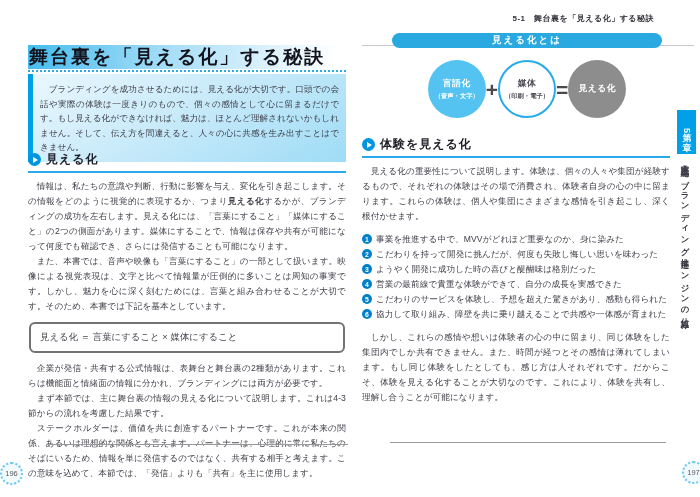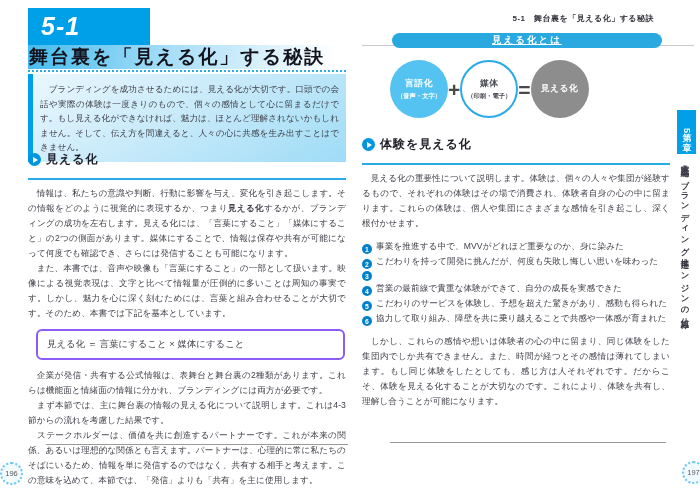--- a/index.html
+++ b/index.html
@@ -22,33 +22,33 @@
   }
   .lp-title{font-size:19px;font-weight:bold;color:#14141e;letter-spacing:2px;padding-left:1px;white-space:nowrap;}
   .lp-dots{position:absolute;left:28px;top:70px;width:318px;border-top:2px dotted #29abe9;}
   .lp-intro{
     position:absolute;left:28px;top:74px;width:318px;height:88px;box-sizing:border-box;
     background:linear-gradient(150deg,#eaf7fd 0%,#c2e8f9 55%,#9edcf6 100%);
     border-left:5px solid #00a0e9;
     padding:8px 7px 0 7px;
     font-size:8.6px;line-height:14.6px;color:#40404a;text-align:justify;
   }
-  .sec-head{display:flex;align-items:center;gap:5px;border-bottom:2px solid #29abe9;padding-bottom:10px;}
+  .sec-head{display:flex;align-items:center;gap:5px;border-bottom:2px solid #29abe9;padding-bottom:3px;}
   .arrow-circle{
     width:13px;height:13px;border-radius:50%;background:#0096df;flex:none;
     display:flex;align-items:center;justify-content:center;
   }
   .tri{width:0;height:0;border-left:5px solid #fff;border-top:3.5px solid transparent;border-bottom:3.5px solid transparent;margin-left:2px;}
   .sec-title{font-weight:bold;font-size:12px;color:#1e1e28;letter-spacing:1px;}
   .lp-sec{position:absolute;left:28px;top:151px;width:318px;}
   .bodytext{font-size:8.6px;line-height:15px;color:#40404a;text-align:justify;letter-spacing:0.1px;}
   .bodytext p{margin:0;}
   .lp-body{margin-top:6px;}
   .formula-box{
-    border:2px solid #8b5cf6;border-radius:6px;margin:8px 1px 8px 8px;
+    border:2px solid #737373;border-radius:6px;margin:8px 1px 8px 1px;
     padding:6px 9px;font-size:9.3px;color:#45454f;background:#fff;
   }
   .footer-rule{position:absolute;border-top:1.5px solid #9a9a9a;}
   .rule-left{left:46px;top:444px;width:302px;}
   .rule-right{left:390px;top:442px;width:276px;}
   .page-circle{
     position:absolute;width:19px;height:19px;border-radius:50%;
     border:2px dotted #6ec9f2;background:#f2fafe;color:#5a5a64;
     display:flex;align-items:center;justify-content:center;font-size:7.5px;
   }
@@ -56,62 +56,61 @@
   .pc-right{left:682px;top:461px;}
   
   .rp-runhead{
     position:absolute;left:362px;top:13px;width:332px;box-sizing:border-box;
     text-align:right;padding-right:40px;padding-bottom:21px;
     font-size:8px;font-weight:bold;color:#33333d;border-bottom:1px solid #c9c9c9;letter-spacing:0.5px;
   }
   .rp-banner{
     position:absolute;left:392px;top:33px;width:270px;height:15px;border-radius:8px;
     background:#2aa8e0;color:#fff;font-weight:bold;font-size:9.5px;letter-spacing:2px;
-    display:flex;align-items:center;justify-content:center;text-decoration:underline;
+    display:flex;align-items:center;justify-content:center;
   }
   .rp-diagram{
     position:absolute;left:390px;top:56px;width:274px;height:66px;
-    display:flex;align-items:center;justify-content:flex-start;
+    display:flex;align-items:center;justify-content:center;
   }
   .dg-circle{
     width:58px;height:58px;border-radius:50%;flex:none;box-sizing:border-box;
     display:flex;flex-direction:column;align-items:center;justify-content:center;
     font-weight:bold;text-align:center;
   }
   .dg-c1{background:#54c3f1;color:#fff;}
   .dg-c2{background:#fff;border:2px solid #29abe9;color:#4a4a54;}
   .dg-c3{background:#8d8d8d;color:#fff;}
   .dg-label{font-size:8.8px;letter-spacing:0.5px;}
   .dg-sub{font-size:6.3px;margin-top:2px;letter-spacing:0;}
   .dg-op{font-size:21px;font-weight:bold;color:#4a4a4a;flex:none;line-height:1;}
   .rp-sec{position:absolute;left:362px;top:136px;width:308px;}
   .rp-body{margin-top:6px;}
   .rp-body .gap{height:8px;}
-  .exp-item{display:flex;gap:4px;align-items:flex-end;}
+  .exp-item{display:flex;gap:4px;align-items:flex-start;}
   .num-circle{
     flex:none;width:10px;height:10px;border-radius:50%;background:#0080cb;color:#fff;
     display:flex;align-items:center;justify-content:center;
     font-size:6.8px;font-weight:bold;margin-top:2.4px;
   }
   
   .tab-chapter{
     position:absolute;left:677px;top:110px;width:19px;height:44px;background:#00a0e9;
     color:#fff;writing-mode:vertical-rl;font-size:9px;font-weight:bold;letter-spacing:2px;
     display:flex;align-items:center;justify-content:center;
   }
   .tab-label{
     position:absolute;left:679px;top:158px;height:235px;
     writing-mode:vertical-rl;font-size:8.4px;font-weight:bold;color:#3a3a44;letter-spacing:1.6px;
   }
 </style>
 </head>
 <body>
 
 <div class="lp-header">
-  <div class="lp-badge">5-1</div>
   <div class="lp-titleband">
     <span class="lp-title">舞台裏を「見える化」する秘訣</span>
   </div>
 </div>
 <div class="lp-dots"></div>
 
 <div class="lp-intro">　ブランディングを成功させるためには、見える化が大切です。口頭での会話や実際の体験は一度きりのもので、個々の感情として心に留まるだけです。もし見える化ができなければ、魅力は、ほとんど理解されないかもしれません。そして、伝え方を間違えると、人々の心に共感を生み出すことはできません。</div>
 
 <div class="lp-sec">
   <div class="sec-head">
@@ -166,20 +165,21 @@
     <div class="exp-item">
       <span class="num-circle">1</span>
       <span>事業を推進する中で、MVVがどれほど重要なのか、身に染みた</span>
     </div>
     <div class="exp-item">
       <span class="num-circle">2</span>
       <span>こだわりを持って開発に挑んだが、何度も失敗し悔しい思いを味わった</span>
     </div>
     <div class="exp-item">
       <span class="num-circle">3</span>
+      <span>ようやく開発に成功した時の喜びと醍醐味は格別だった</span>
     </div>
     <div class="exp-item">
       <span class="num-circle">4</span>
       <span>営業の最前線で貴重な体験ができて、自分の成長を実感できた</span>
     </div>
     <div class="exp-item">
       <span class="num-circle">5</span>
       <span>こだわりのサービスを体験し、予想を超えた驚きがあり、感動も得られた</span>
     </div>
     <div class="exp-item">

